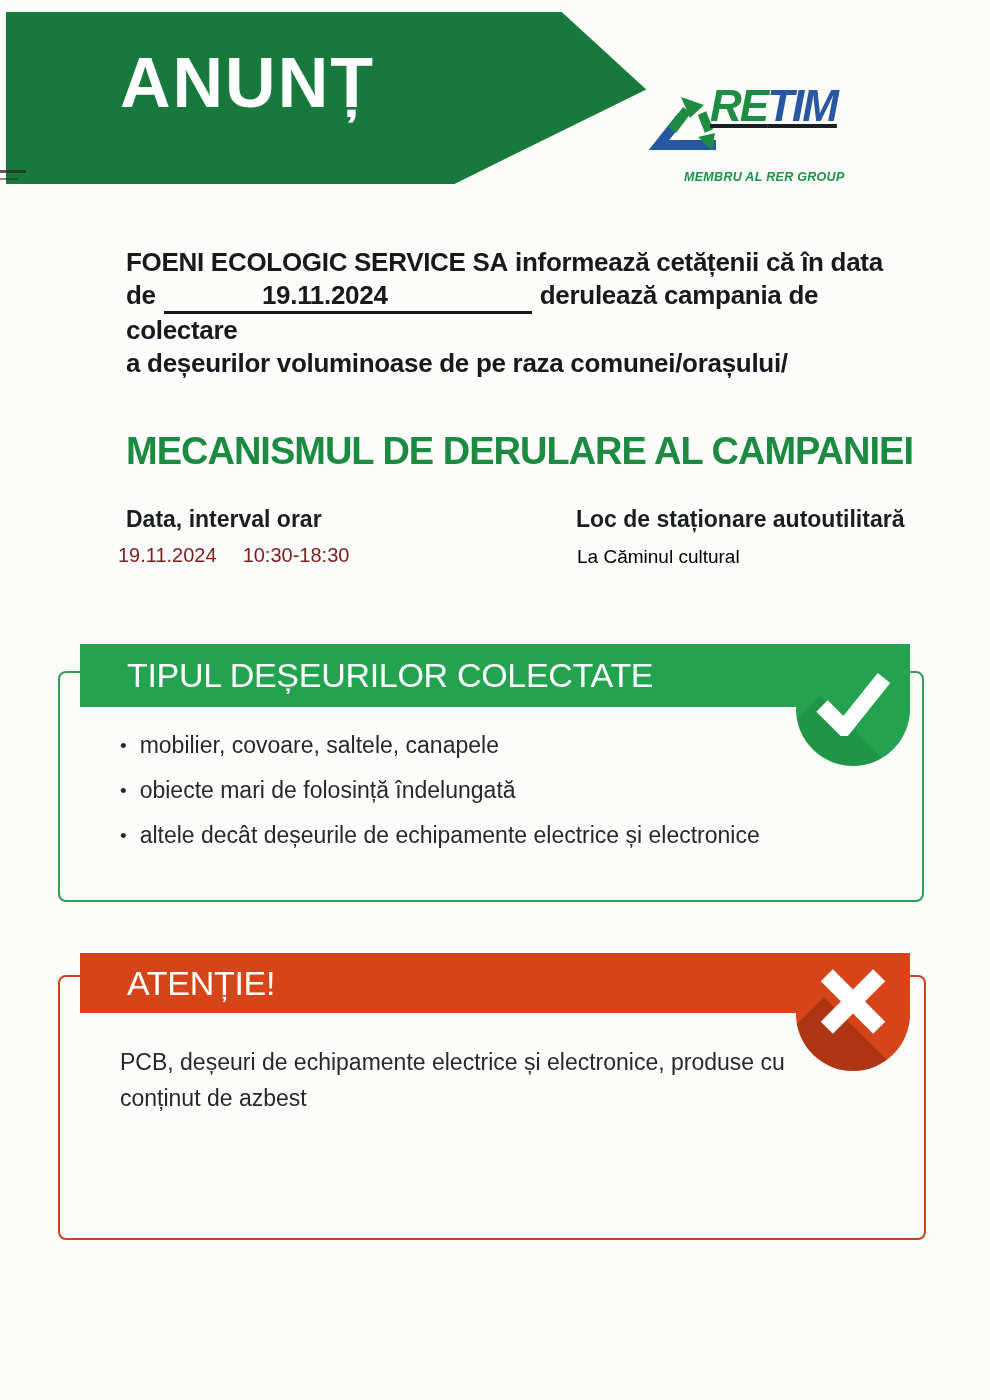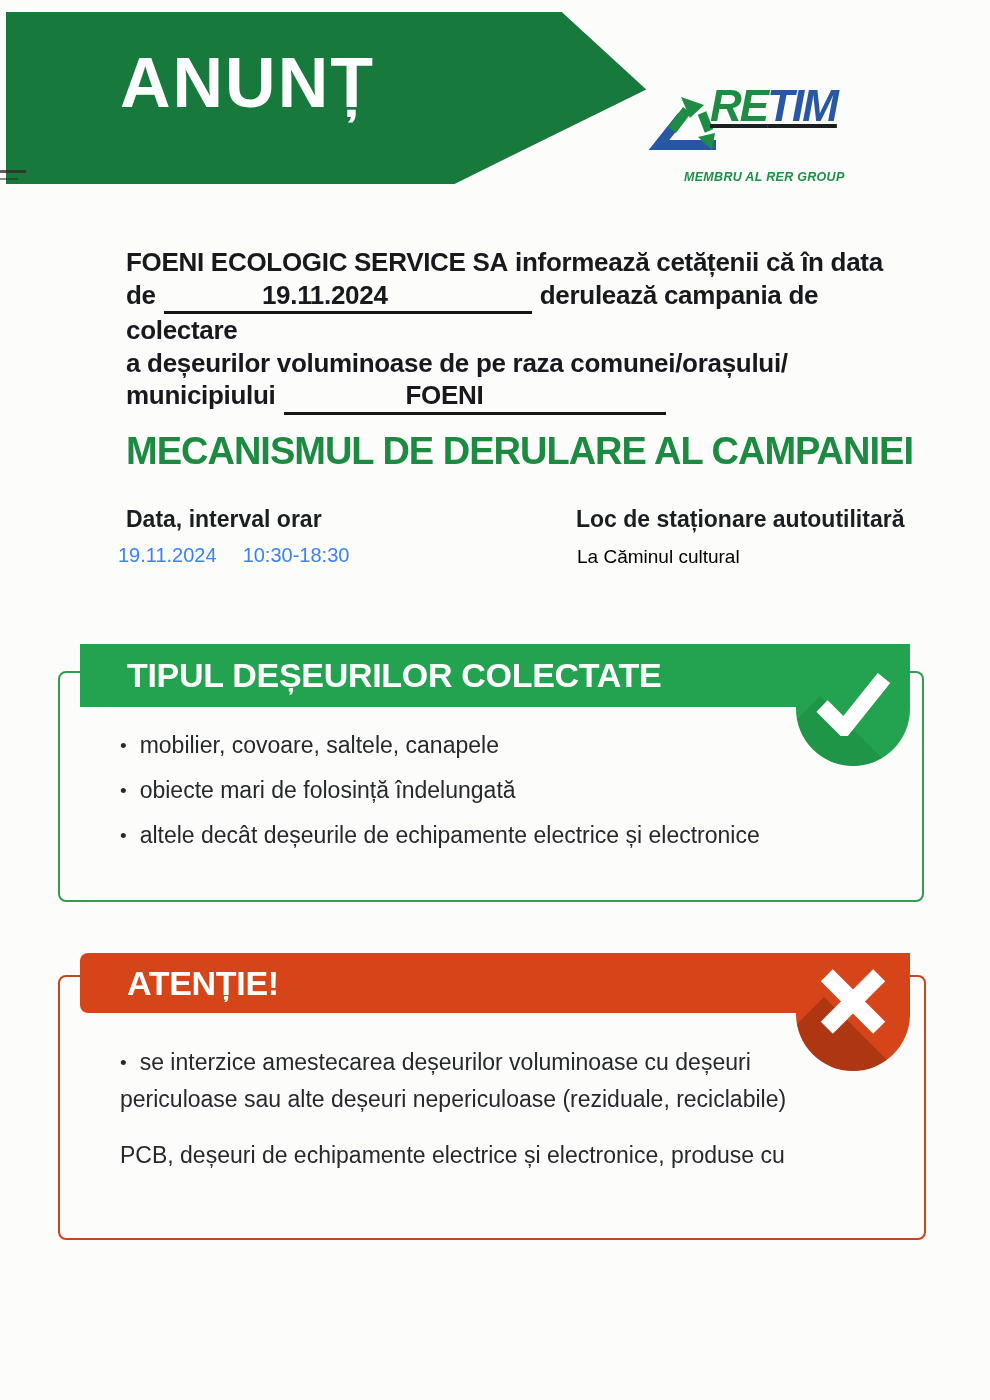--- a/index.html
+++ b/index.html
@@ -42,32 +42,32 @@
   }
   .blank-date{width:322px;padding-right:46px;}
   .blank-loc{width:322px;padding-right:60px;}
 
   
   .mech-title{left:126px;top:430px;font-size:38px;font-weight:700;color:#1d8a42;letter-spacing:-1px;white-space:nowrap;}
 
   
   .sch-h1{left:126px;top:506px;font-size:23px;font-weight:700;color:#1b1e21;}
   .sch-h2{left:576px;top:506px;font-size:23px;font-weight:700;color:#1b1e21;}
-  .sch-row1{left:118px;top:544px;font-size:20px;color:#3b82f6;}
+  .sch-row1{left:118px;top:544px;font-size:20px;color:#7f1d1d;}
   .sch-row1 .intv{margin-left:26px;}
   .sch-row2{left:577px;top:546px;font-size:19px;color:#000000;}
 
   
   .card{background:transparent;border-radius:8px;z-index:1;}
   .card-green{left:58px;top:671px;width:862px;height:227px;border:2px solid #2f9e53;}
   .card-red{left:58px;top:975px;width:864px;height:261px;border:2px solid #c8441f;}
 
-  .bar{left:80px;width:830px;z-index:2;color:#fff;font-weight:700;font-size:34px;letter-spacing:-0.3px;padding-left:47px;box-sizing:border-box;white-space:nowrap;}
+  .bar{left:80px;width:830px;z-index:2;color:#fff;font-weight:400;font-size:34px;letter-spacing:-0.3px;padding-left:47px;box-sizing:border-box;white-space:nowrap;}
   .bar-green{top:644px;height:63px;background:#23a24f;line-height:63px;}
-  .bar-red{top:953px;height:60px;background:#d64519;line-height:60px;border-radius:8px;}
+  .bar-red{top:953px;height:60px;background:#d64519;line-height:60px;}
 
   .ribbon{left:796px;width:114px;border-radius:0 0 57px 57px;z-index:3;overflow:hidden;}
   .ribbon-green{top:644px;height:122px;background:#23a24f;}
   .ribbon-red{top:953px;height:118px;background:#d64519;}
 
   .long-shadow{position:absolute;transform:rotate(45deg);transform-origin:0 0;}
   .shadow-green{left:24px;top:52px;width:140px;height:46px;background:rgba(0,40,15,0.10);}
   .shadow-red{left:28px;top:44px;width:150px;height:56px;background:rgba(60,12,0,0.25);}
 
   .check-svg{position:absolute;left:18px;top:26px;width:78px;height:66px;}
@@ -101,21 +101,20 @@
     <polygon points="69,37 52,41 66,54" fill="#1e8c43"></polygon>
   </svg>
   <div class="abs brand"><span class="re">RE</span><span class="tim">TIM</span></div>
   <div class="abs tagline">MEMBRU AL RER GROUP</div>
 </div>
 
 <div class="abs intro">
   <div><span class="b">FOENI ECOLOGIC SERVICE SA</span> <span>informează cetățenii că în data</span></div>
   <div><span>de</span><span class="blank blank-date"><span>19.11.2024</span></span><span>derulează campania de colectare</span></div>
   <div>a deșeurilor voluminoase de pe raza comunei/orașului/</div>
-  <div><span>municipiului</span><span class="blank blank-loc"><span>FOENI</span></span></div>
 </div>
 
 <div class="abs mech-title">MECANISMUL DE DERULARE AL CAMPANIEI</div>
 
 <div class="abs sch-h1">Data, interval orar</div>
 <div class="abs sch-h2">Loc de staționare autoutilitară</div>
 <div class="abs sch-row1">
   <span>19.11.2024</span><span class="intv">10:30-18:30</span>
 </div>
 <div class="abs sch-row2">La Căminul cultural</div>
@@ -136,19 +135,16 @@
 
 <div class="abs card card-red"></div>
 <div class="abs bar bar-red"><span>ATENȚIE!</span></div>
 <div class="abs ribbon ribbon-red">
   <div class="long-shadow shadow-red"></div>
   <div class="xbar a"></div>
   <div class="xbar b"></div>
 </div>
 <div class="abs w-list">
   <div class="w-item">
-    <div class="w-line"><span class="blt">•</span><span>se interzice amestecarea deșeurilor voluminoase cu deșeuri</span></div>
-    <div class="w-line">periculoase sau alte deșeuri nepericuloase (reziduale, reciclabile)</div>
-  </div>
-  <div class="w-item">
     <div class="w-line">PCB, deșeuri de echipamente electrice și electronice, produse cu</div>
+    <div class="w-line">conținut de azbest</div>
   </div>
 </div>
 
 </body></html>

